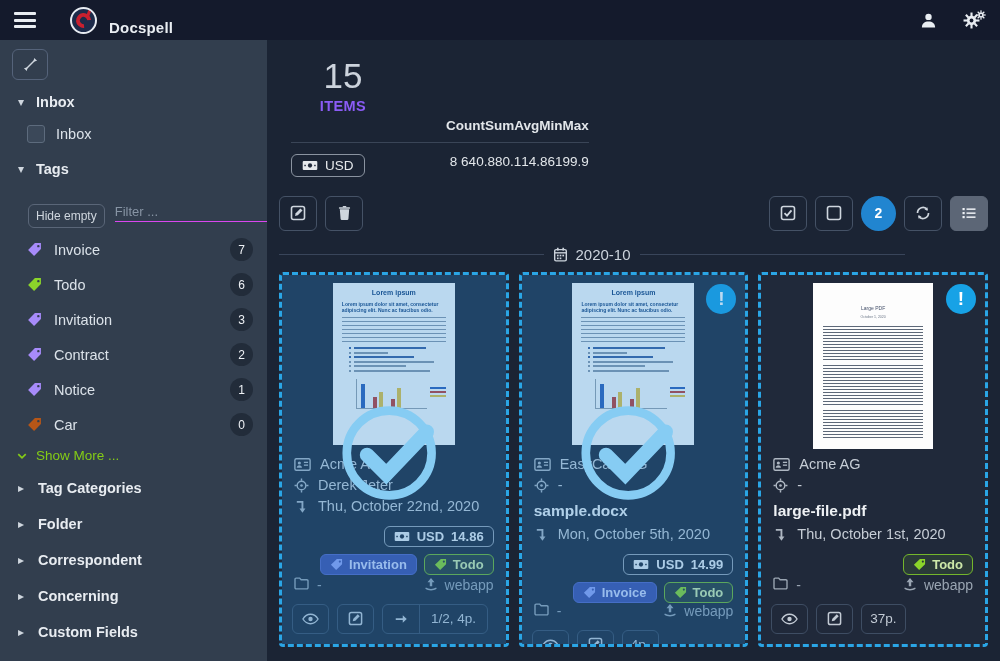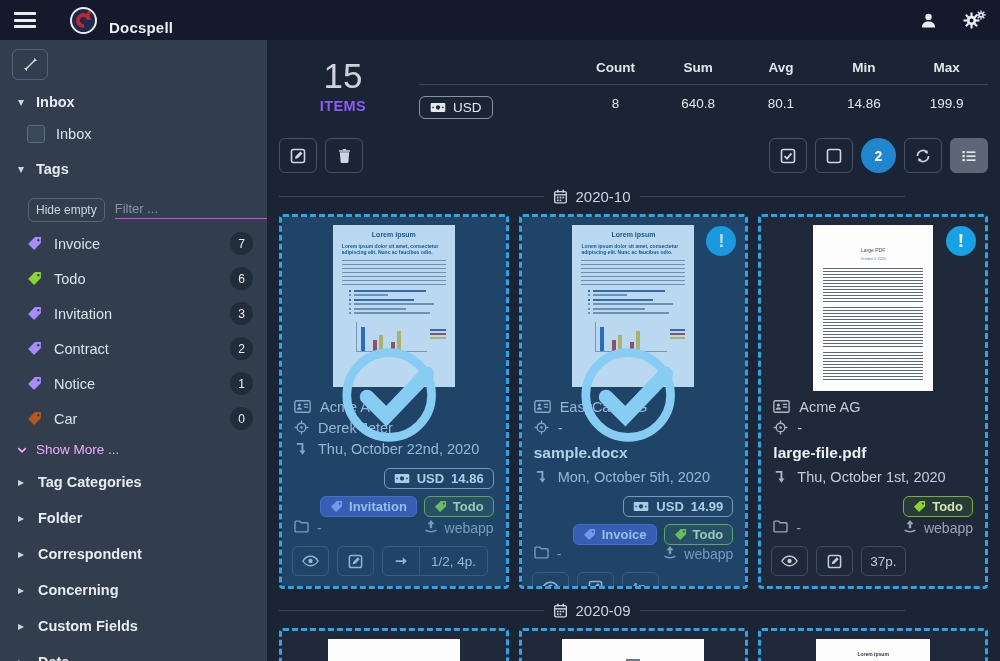--- a/index.html
+++ b/index.html
@@ -24,36 +24,36 @@
   .nav-right svg { display:block; }
   
   .sidebar { position:absolute; top:40px; left:0; width:267px; bottom:0; background:#323e4e; overflow:hidden; z-index:10; }
   .expand-btn { margin:9px 0 4px 12px; width:36px; height:31px; border:1px solid #55637a; border-radius:6px;
                 background:transparent; display:flex; align-items:center; justify-content:center; color:#cfd6de; cursor:pointer; }
   .section-head { display:flex; align-items:center; gap:10px; padding:10px 16px 7px; font-weight:bold;
                   font-size:14.5px; color:#e8ecf1; cursor:pointer; }
   .caret { font-size:12px; color:#cfd6de; width:10px; text-align:center; }
   .inbox-item { display:flex; align-items:center; gap:11px; padding:8px 16px 8px 27px; font-size:14.5px; color:#dbe2e9; cursor:pointer; }
   .checkbox { width:18px; height:18px; background:#41506199; border:1px solid #5d6b7d; border-radius:3px; }
-  .tag-controls { display:flex; align-items:center; gap:10px; margin:14px 16px 4px;padding-left:12px; }
+  .tag-controls { display:flex; align-items:flex-start; gap:10px; margin:20px 16px 4px;padding-left:12px; }
   .hide-empty { font-size:12px; color:#cfd6de; border:1px solid #5a6678; border-radius:6px; padding:4px 7px;
                 background:transparent; cursor:pointer; white-space:nowrap; }
   .filter-wrap { flex:1; display:flex; align-items:center; border-bottom:1px solid #d946ef; padding-bottom:2px; }
   .filter-wrap input { flex:1; background:transparent; border:none; outline:none; color:#c6cdd6;
                        font-size:13px; font-family:inherit; min-width:0; }
   .filter-wrap input::placeholder { color:#8794a4; }
   .tag-row { display:flex; align-items:center; gap:12px; padding:6px 14px 6px 27px; font-size:14.5px; color:#dbe2e9; cursor:pointer; }
   .tag-count { margin-left:auto; width:23px; height:23px; border-radius:50%; background:#222c3a; color:#eef1f5;
                font-size:12px; display:flex; align-items:center; justify-content:center; }
-  .show-more { display:flex; align-items:center; gap:8px; padding:6px 16px 7px; font-size:13.5px; color:#f0abfc; cursor:pointer; }
+  .show-more { display:flex; align-items:center; gap:8px; padding:6px 16px 7px; font-size:13.5px; color:#84cc16; cursor:pointer; }
   .collapsed-head { display:flex; align-items:center; gap:12px; padding:10px 16px; font-weight:bold;
                     font-size:14.5px; color:#e8ecf1; cursor:pointer; }
   
   .main { position:absolute; top:40px; left:267px; right:0; bottom:0; overflow:hidden; padding:0 12px; }
-  .stats { display:flex; align-items:flex-start; padding-top:16px; }
+  .stats { display:flex; align-items:flex-start; padding-top:16px;flex-direction:column; }
   .stats-left { width:128px; text-align:center; padding-top:2px; }
   .stats-count { font-size:35px; color:#ccd3dc; line-height:1.05; }
   .stats-label { font-size:14.5px; font-weight:bold; color:#8b5cf6; margin-top:3px; letter-spacing:.4px; }
   .stats-table { flex:1; margin-left:12px; }
   .srow { display:flex; align-items:flex-start; }
   .srow .c0 { flex:0 0 155px; }
   .srow .c { flex:1; text-align:center; font-size:13.5px; color:#e2e6ea; }
   .srow.head { padding:4px 0 9px; font-weight:bold; }
   .srow.body { border-top:1px solid #3a4557; padding:11px 0 6px; }
   .chip { display:inline-flex; align-items:center; gap:7px; border:1px solid #8a93a0; border-radius:6px;

